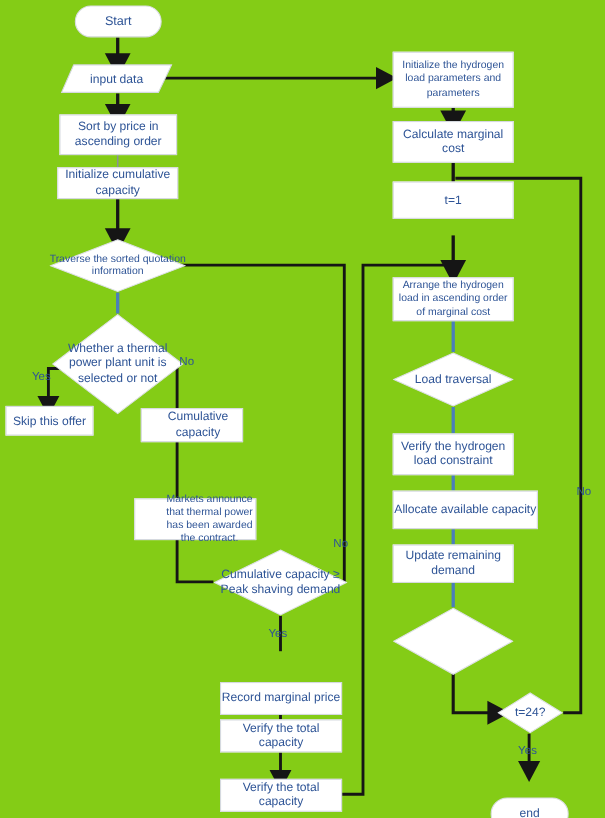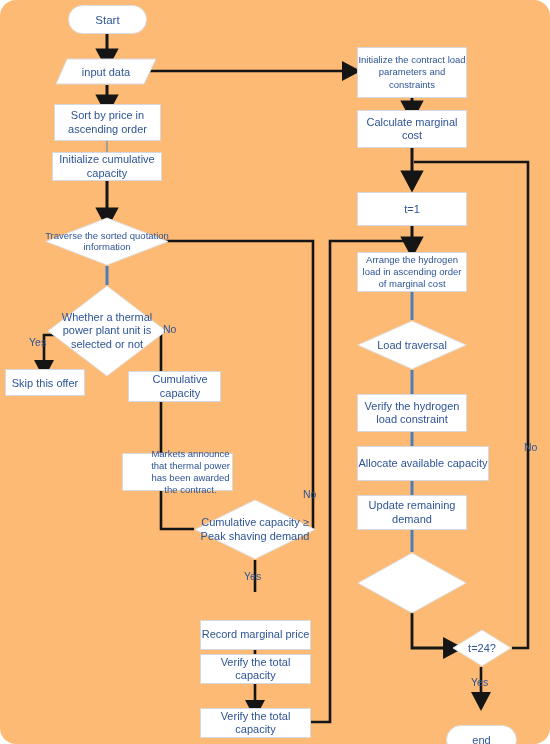--- a/index.html
+++ b/index.html
@@ -1,22 +1,21 @@
 <!DOCTYPE html>
 <html><head>
 <meta charset="utf-8">
 <style>
   html,body{margin:0;padding:0;background:#ffffff;}
   #canvas{
     position:relative;
     width:550px;height:744px;
-    background:#fdba74;
+    background:#84cc16;
     font-family:"Liberation Sans","DejaVu Sans",sans-serif;
     overflow:hidden;
-    border-radius:16px;
   }
   .node{
     position:absolute;
     box-sizing:border-box;
     display:flex;align-items:center;justify-content:center;
     text-align:center;
     color:#2e5496;
     background:#ffffff;
     z-index:3;
   }
@@ -165,28 +164,28 @@
 
   <div class="node rect t11" style="left:200px;top:654px;width:111px;height:30px;">
     <span style="line-height:1.2;">Verify the total capacity</span>
   </div>
 
   <div class="node rect t11" style="left:200px;top:708px;width:111px;height:30px;">
     <span style="line-height:1.2;">Verify the total capacity</span>
   </div>
 
   <div class="node rect t10" style="left:357px;top:47px;width:110px;height:51px;">
-    <span style="line-height:1.3;">Initialize the contract load parameters and constraints</span>
+    <span style="line-height:1.3;">Initialize the hydrogen load parameters and parameters</span>
   </div>
 
   <div class="node rect t11" style="left:357px;top:110px;width:110px;height:38px;">
     <span style="line-height:1.2;">Calculate marginal cost</span>
   </div>
 
-  <div class="node rect t11" style="left:357px;top:192px;width:110px;height:34px;">
+  <div class="node rect t11" style="left:357px;top:165px;width:110px;height:34px;">
     <span>t=1</span>
   </div>
 
   <div class="node rect t10" style="left:357px;top:252px;width:110px;height:40px;">
     <span style="line-height:1.28;">Arrange the hydrogen load in ascending order of marginal cost</span>
   </div>
 
   <div class="node rect t11" style="left:357px;top:394px;width:110px;height:38px;">
     <span style="line-height:1.2;">Verify the hydrogen load constraint</span>
   </div>

